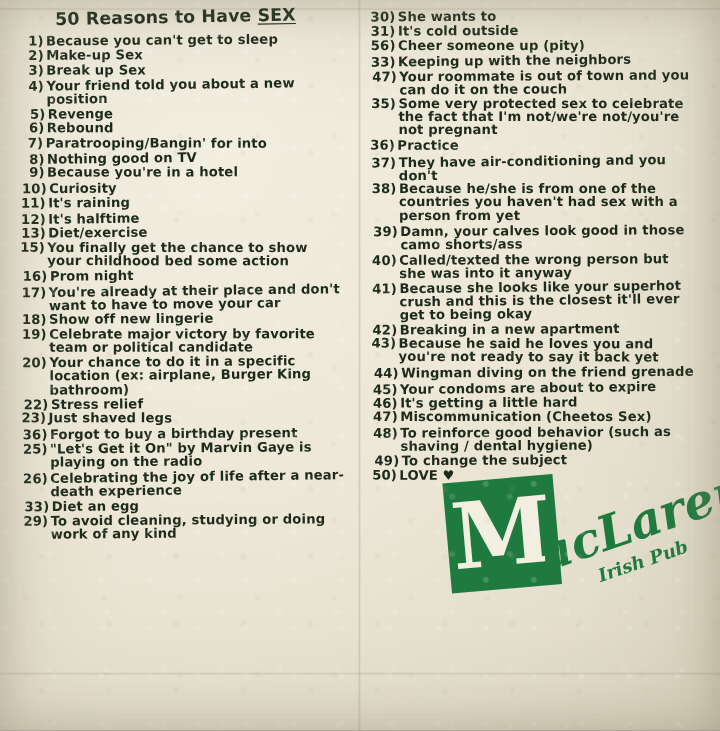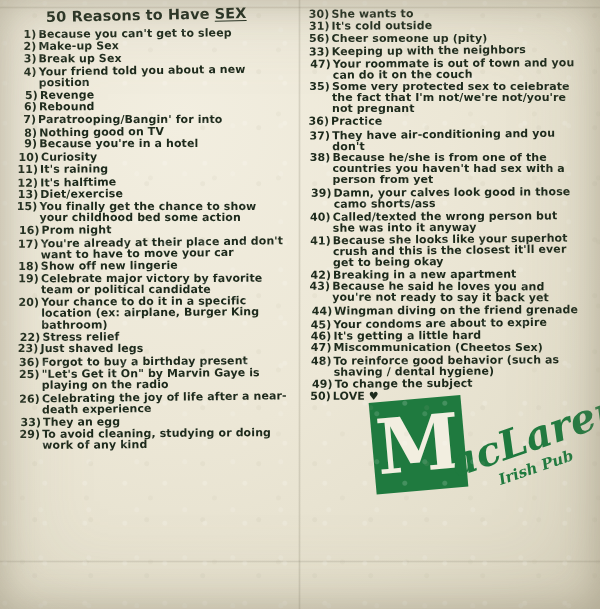--- a/index.html
+++ b/index.html
@@ -251,21 +251,21 @@
       <div class="item">
         <span class="num">25)</span>
         <span class="txt">"Let's Get it On" by Marvin Gaye is playing on the radio</span>
       </div>
       <div class="item">
         <span class="num">26)</span>
         <span class="txt">Celebrating the joy of life after a near-death experience</span>
       </div>
       <div class="item">
         <span class="num">33)</span>
-        <span class="txt">They an egg</span>
+        <span class="txt">Diet an egg</span>
       </div>
       <div class="item">
         <span class="num">29)</span>
         <span class="txt">To avoid cleaning, studying or doing work of any kind</span>
       </div>
     </div>
   <div id="col-right" class="column handwriting">
       <div class="item">
         <span class="num">30)</span>
         <span class="txt">She wants to</span>

